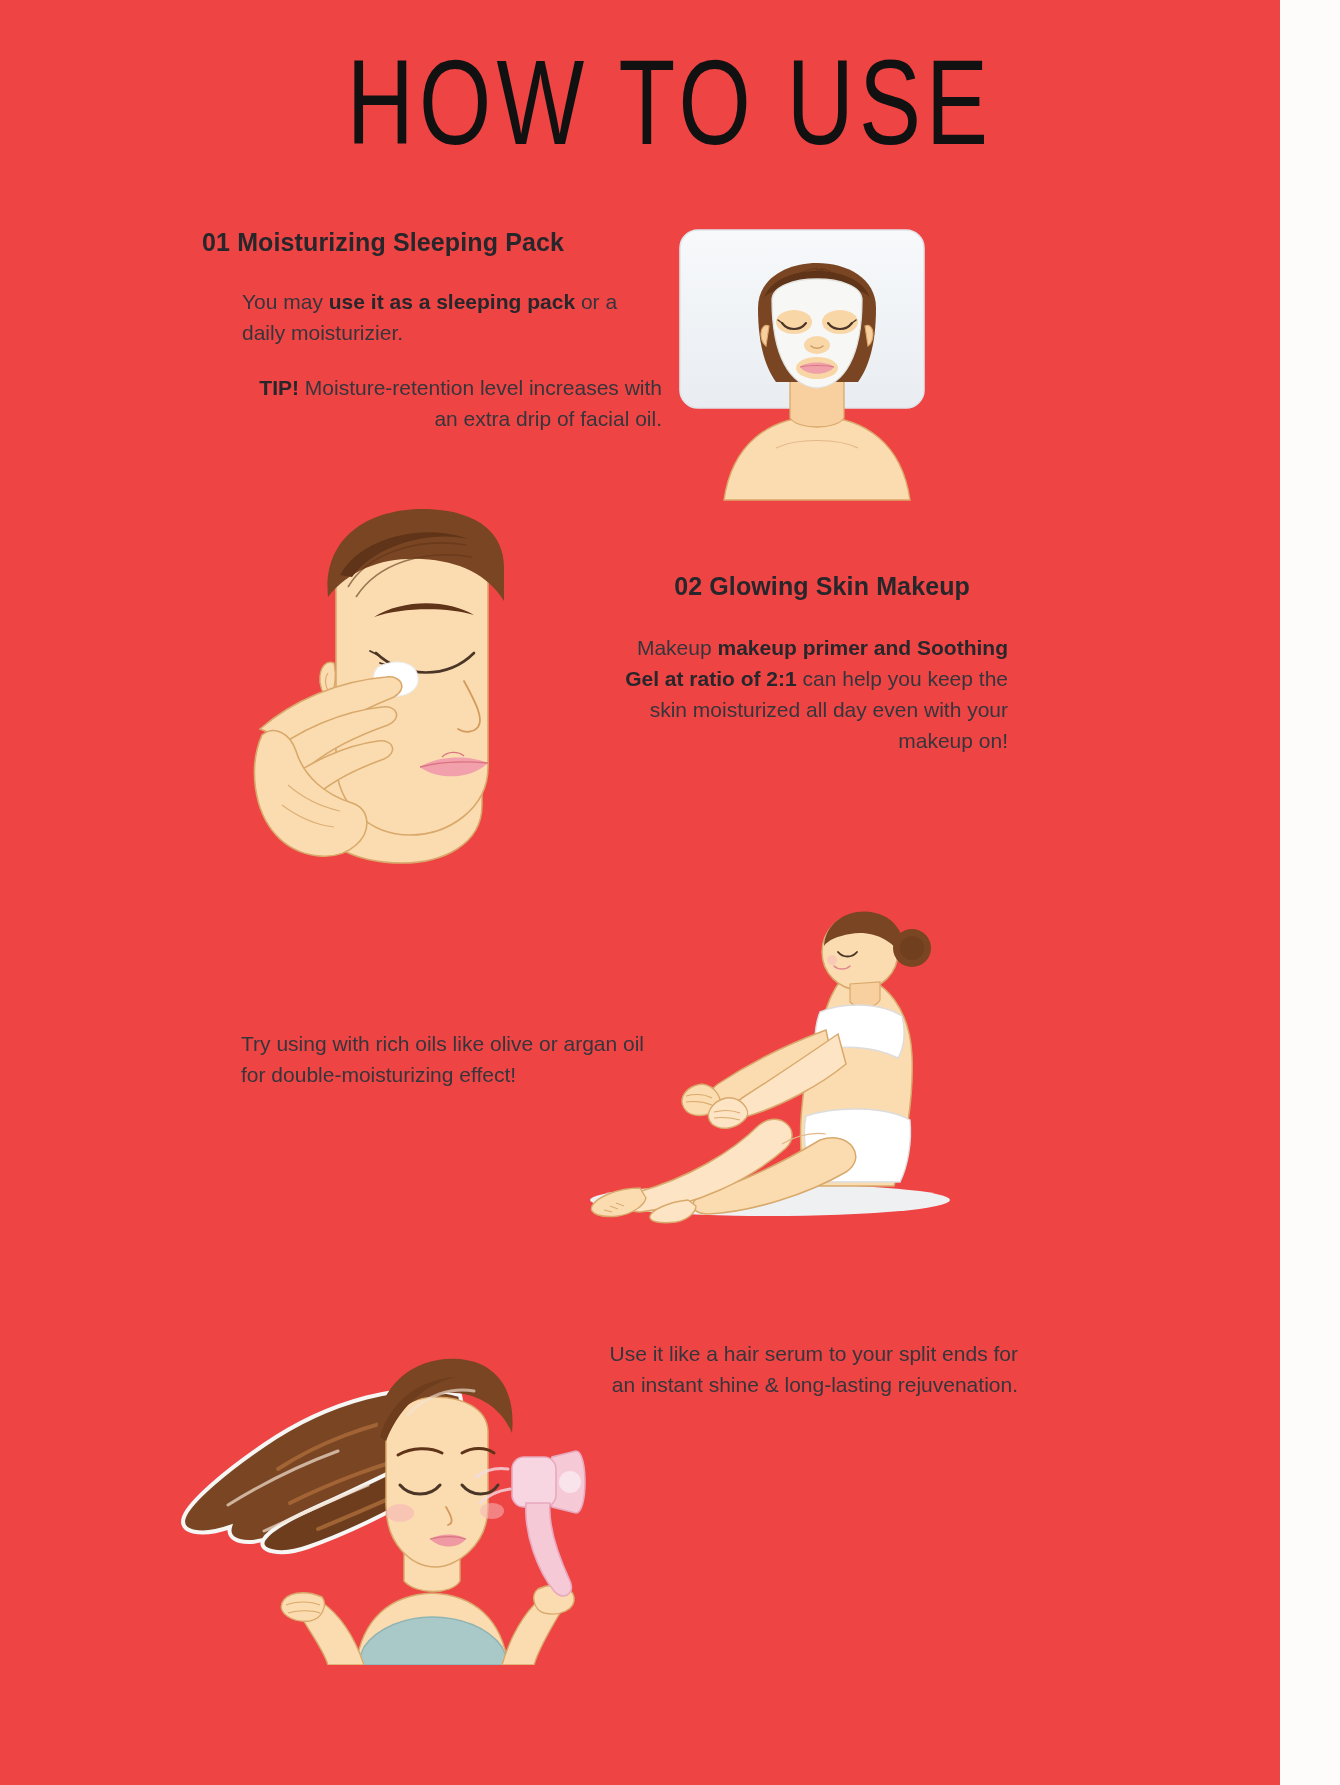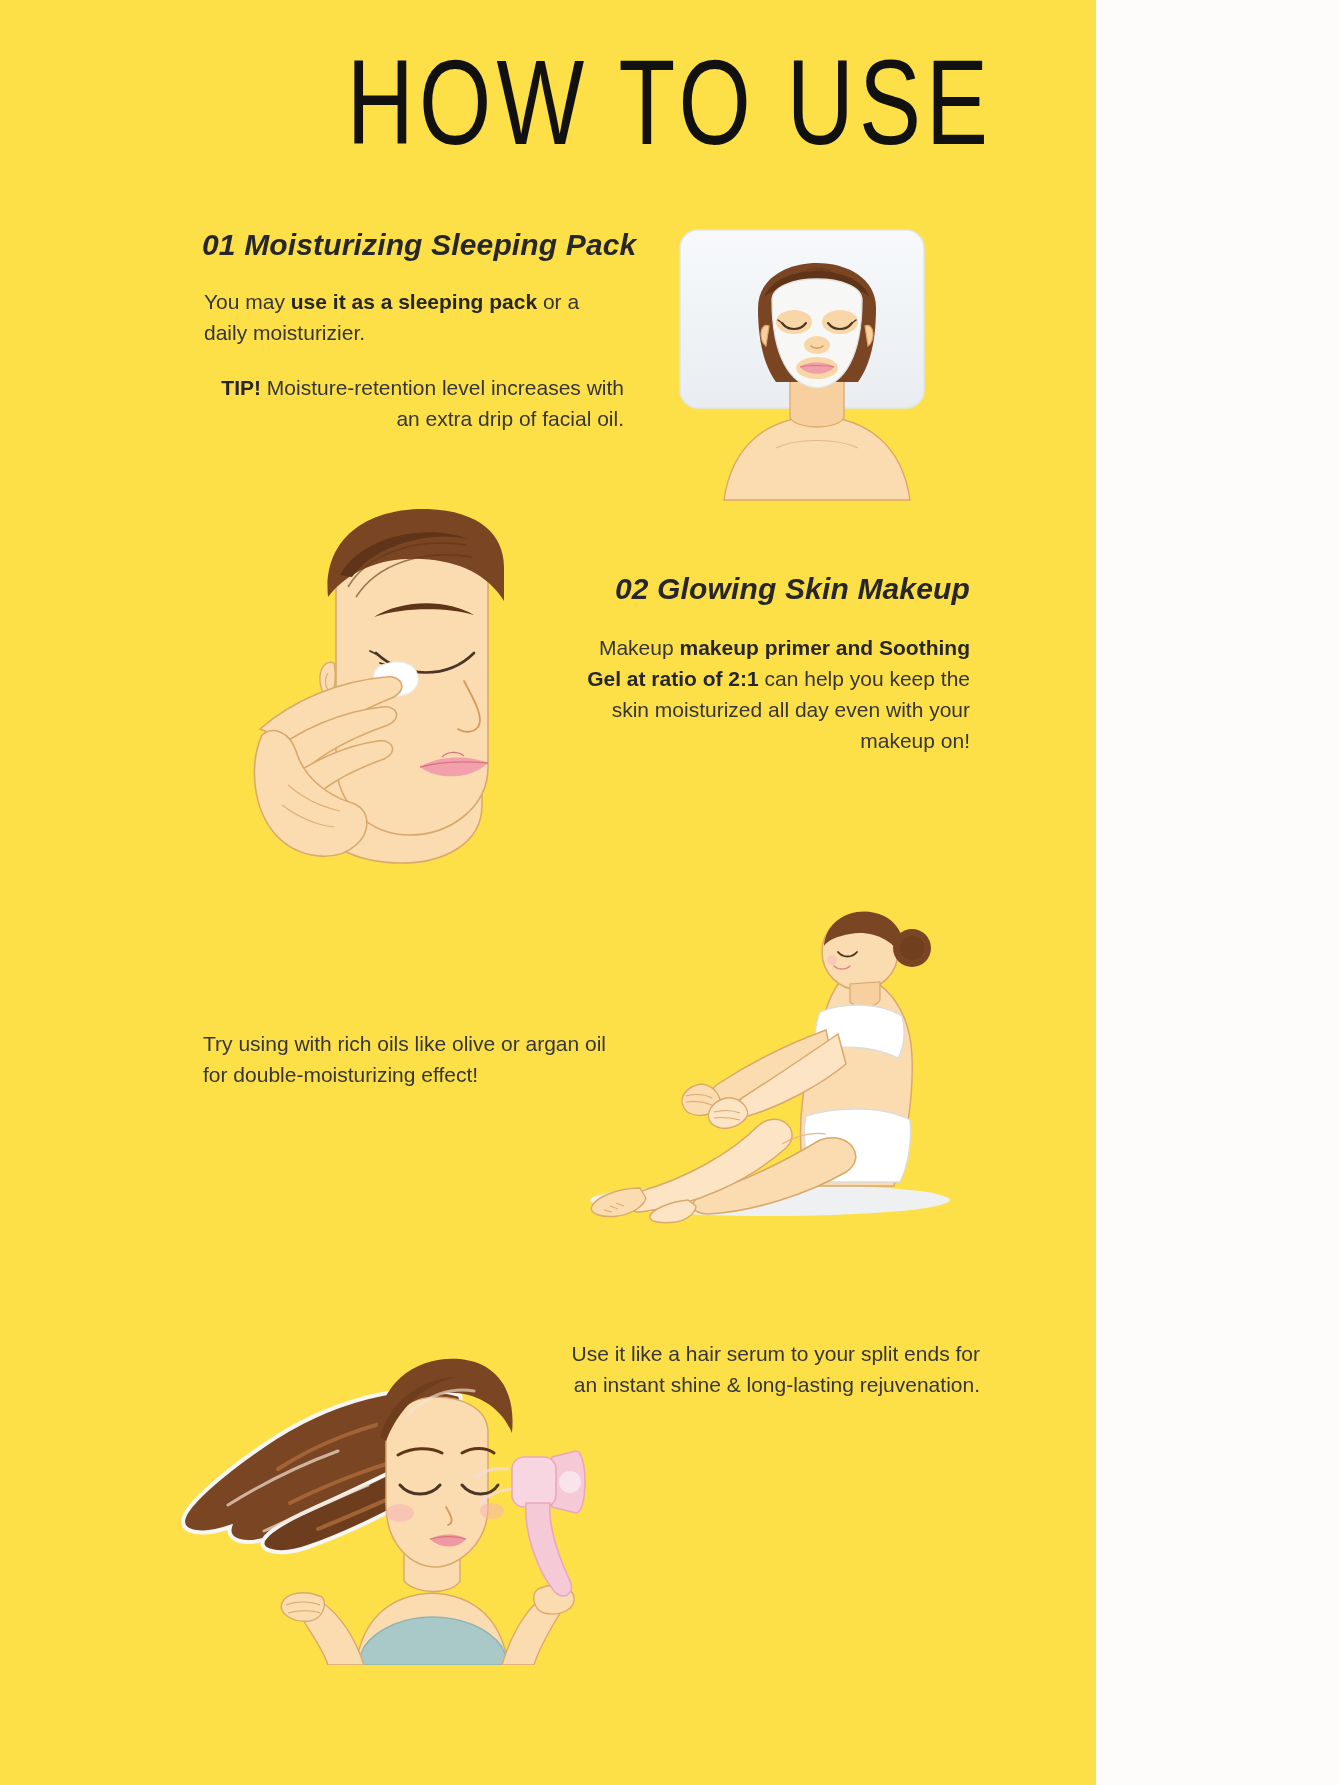--- a/index.html
+++ b/index.html
@@ -9,23 +9,23 @@
     width: 1340px;
     height: 1785px;
     background: #fdfcfa;
     font-family: "Liberation Sans", "DejaVu Sans", sans-serif;
     color: #2b2b2b;
     overflow: hidden;
   }
 
   .page {
     position: relative;
-    width: 1096px;
+    width: 1280px;
     height: 1785px;
-    background: #fde047;
+    background: #ef4444;
     padding-left: 35px;
   }
 
   
   .page-title {
     position: absolute;
     top: 42px;
     left: 0;
     width: 1340px;
     text-align: center;
@@ -35,33 +35,33 @@
     letter-spacing: 0.055em;
     color: #111111;
     transform: scaleX(0.86) scaleY(1.12);
     transform-origin: center top;
     font-family: "Liberation Sans", "DejaVu Sans", sans-serif;
   }
 
   
   .sect-heading {
     position: absolute;
-    font-size: 30px;
+    font-size: 25px;
     font-weight: 700;
     letter-spacing: 0.005em;
     color: #26262b;
     white-space: nowrap;
-    font-style: italic;
   }
   .sect-body {
     position: absolute;
     font-size: 21px;
     line-height: 1.48;
     color: #35353b;
     font-weight: 400;
+    margin-left: 38px;
   }
   .sect-body b { font-weight: 700; color: #26262b; }
   .sect-body .para + .para { margin-top: 24px; text-align: right; }
 
   .align-right { text-align: right; }
 
   
   .illus { position: absolute; }
   .illus svg { display: block; width: 100%; height: 100%; }
 

